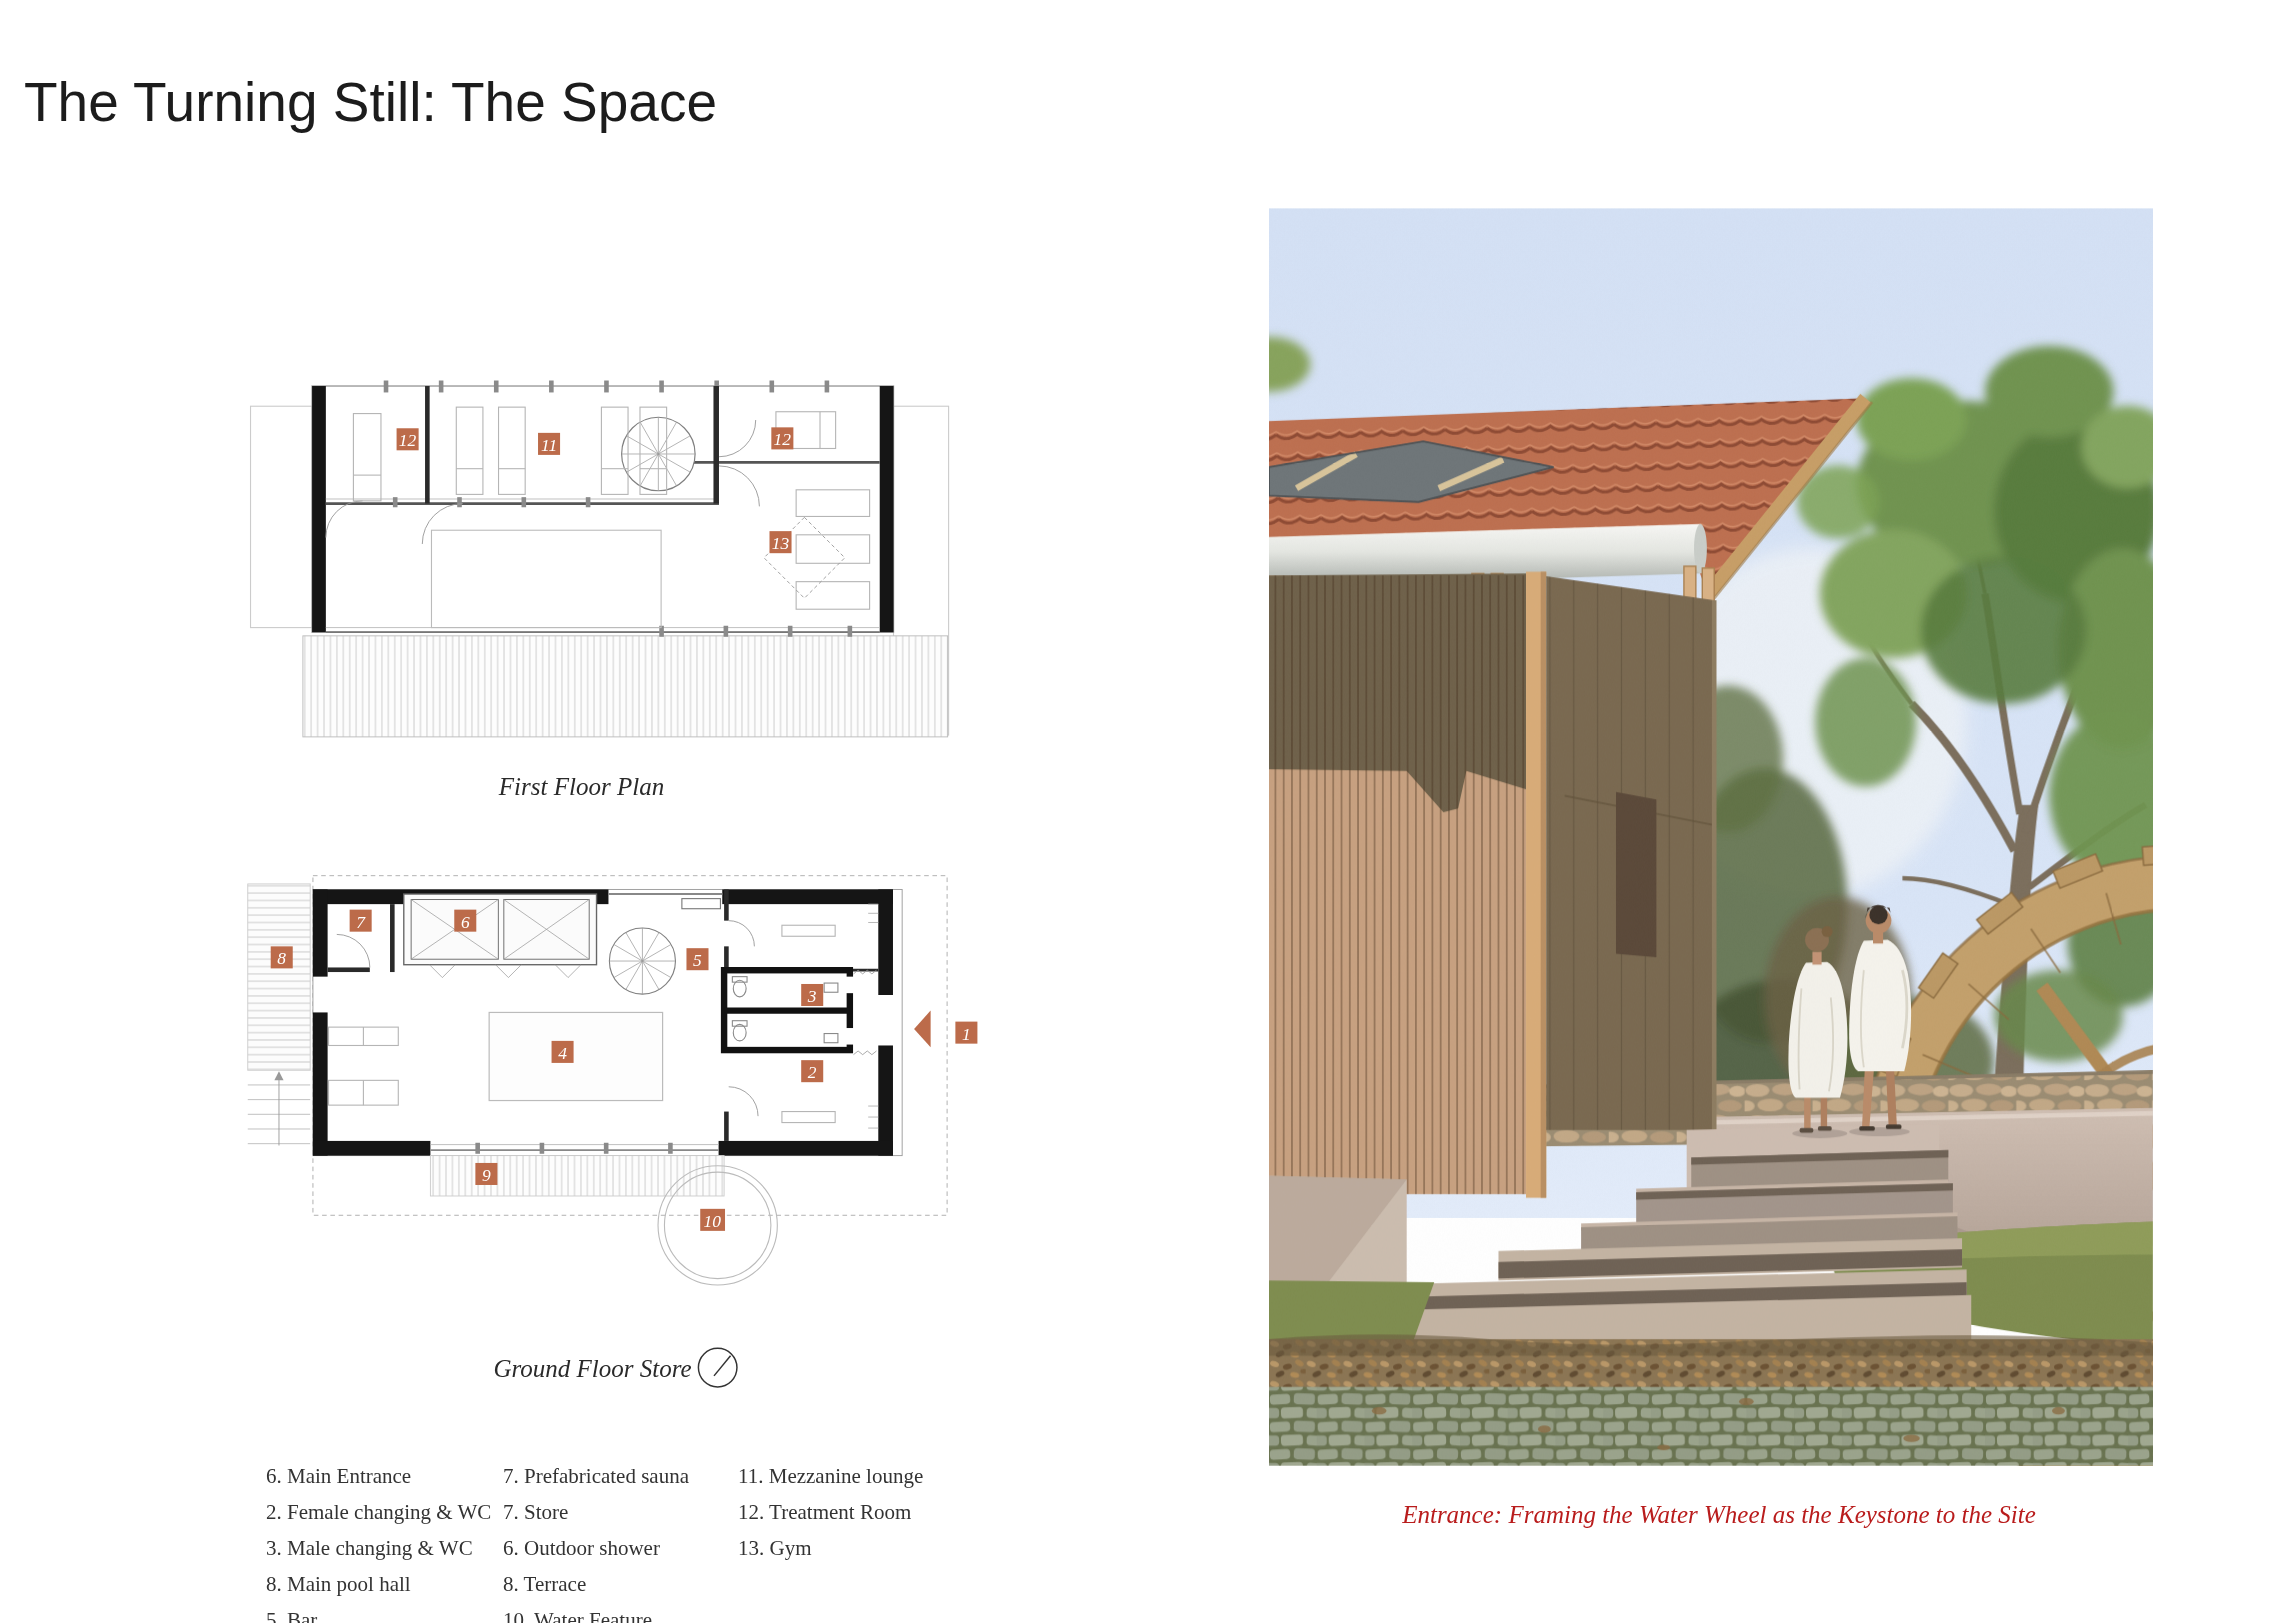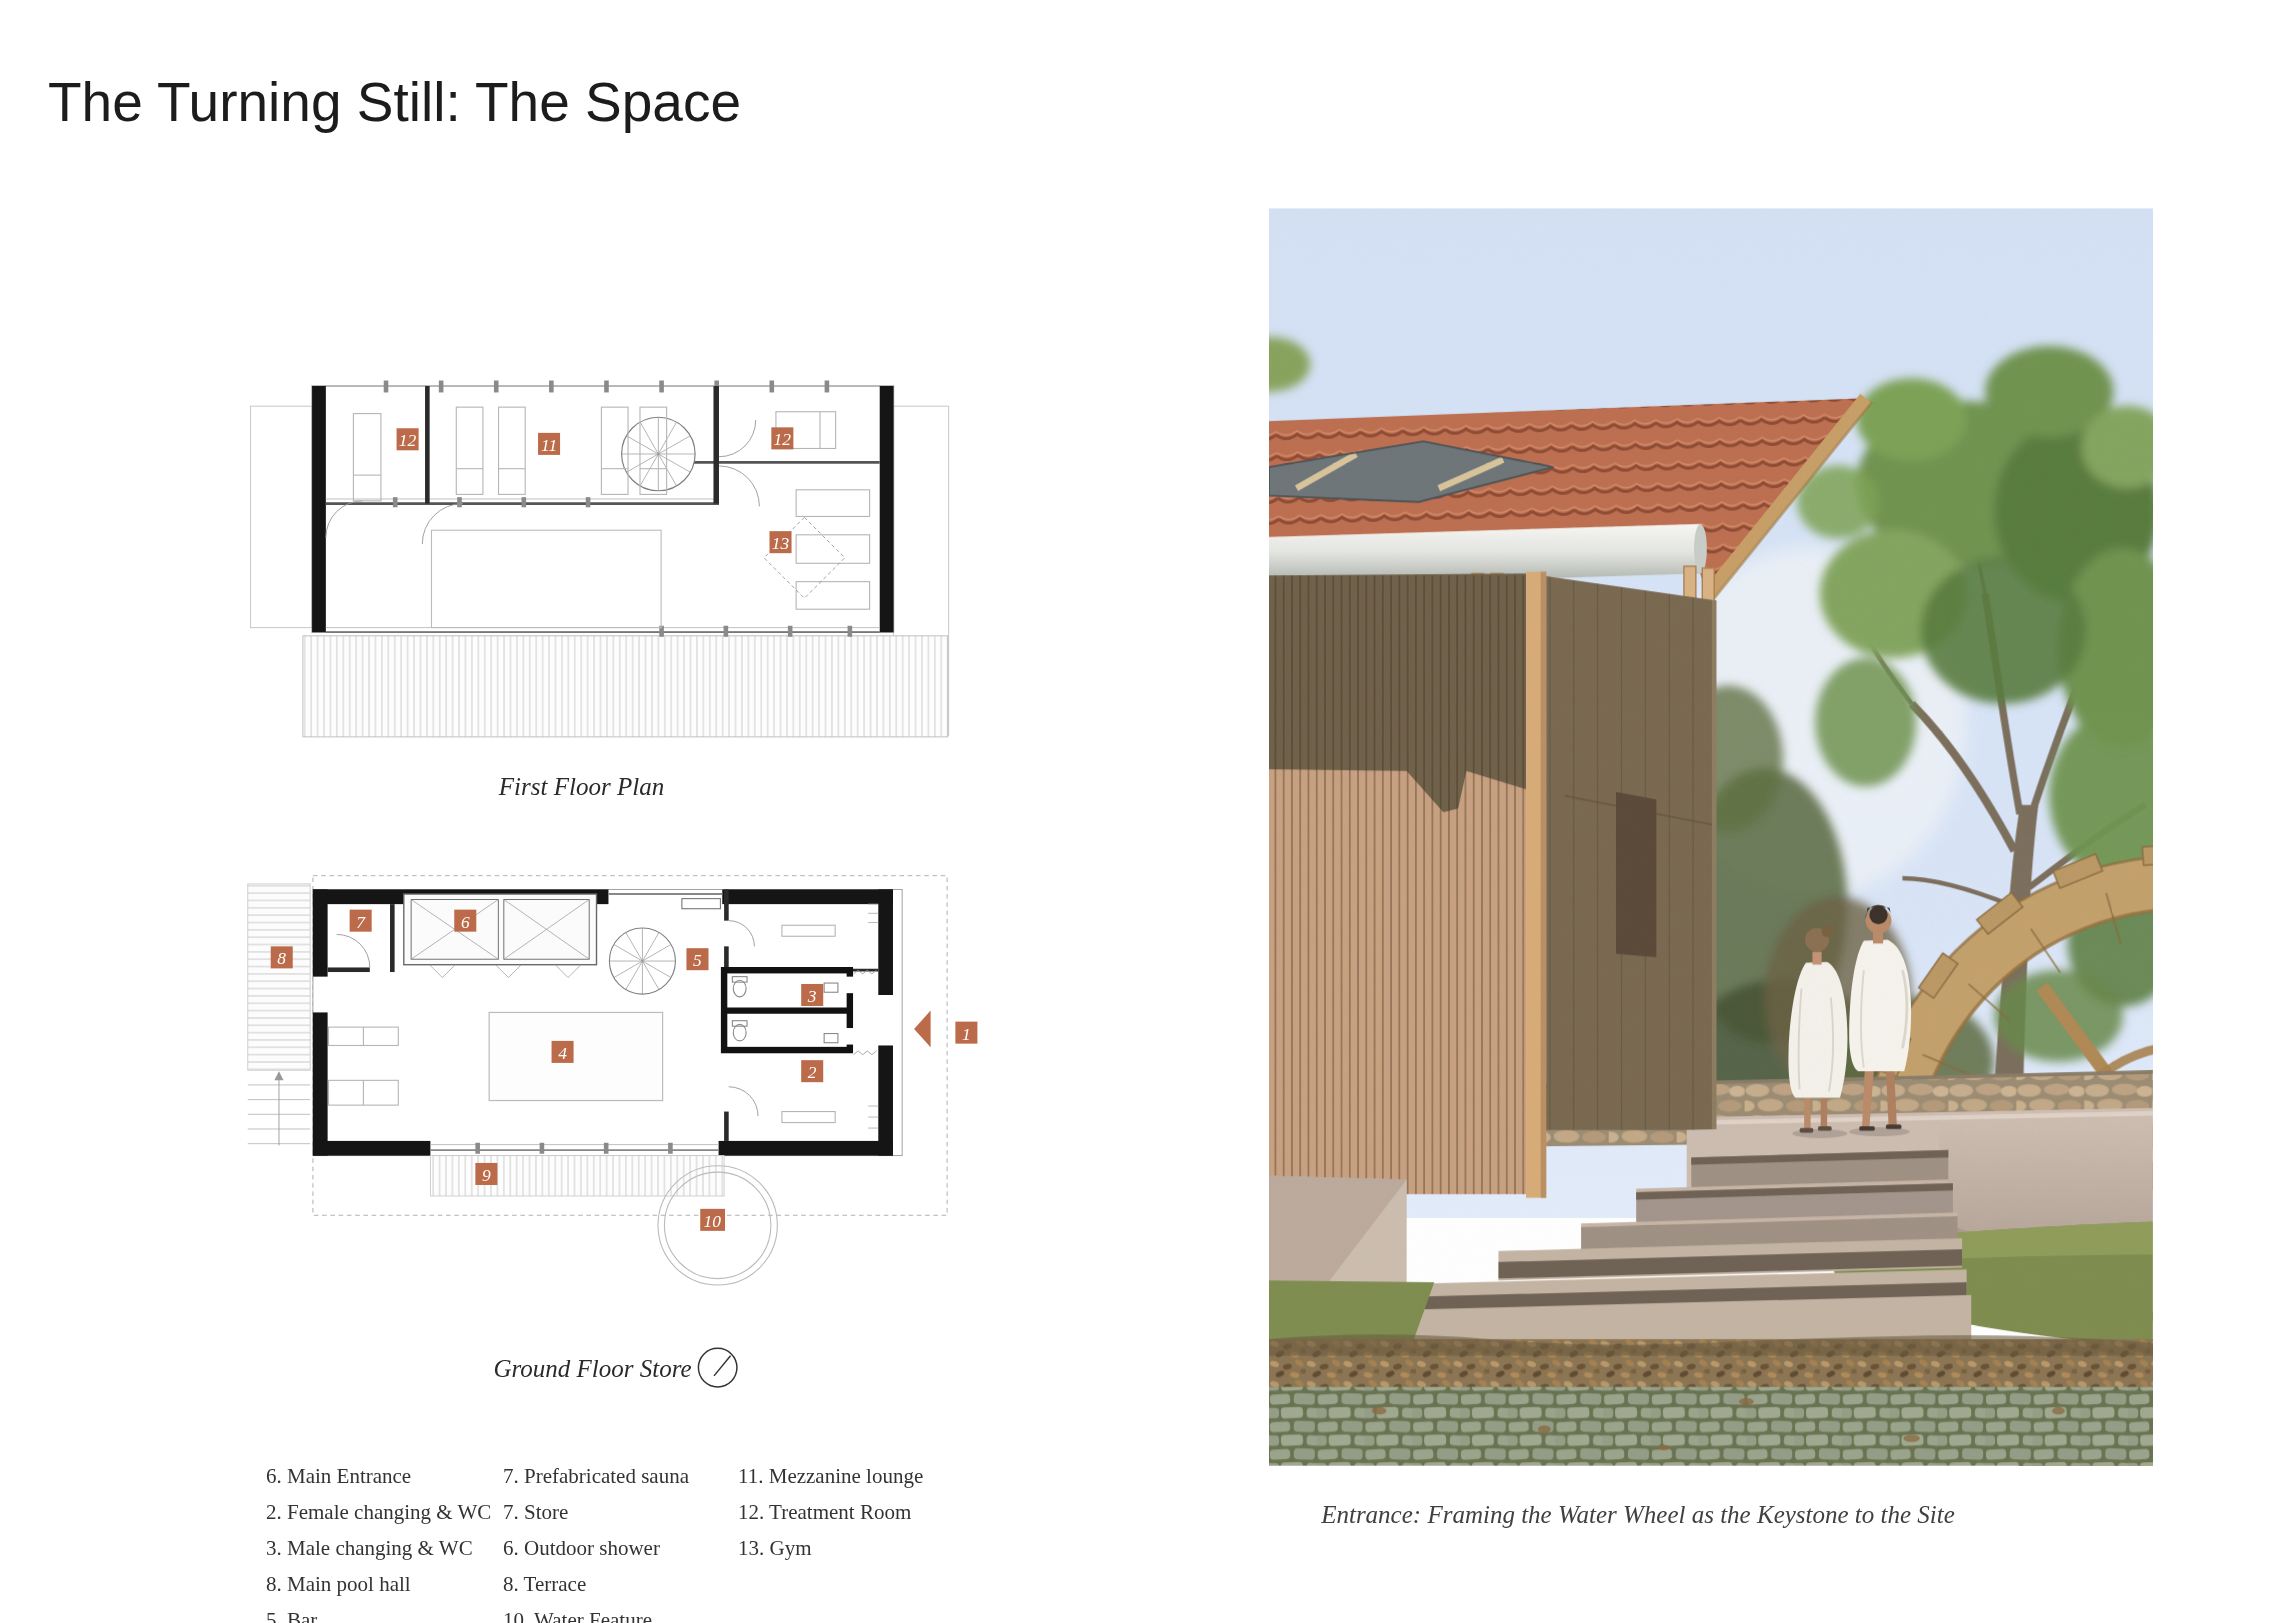--- a/index.html
+++ b/index.html
@@ -1,23 +1,23 @@
 <!DOCTYPE html>
 <html style="font-size:14.7px"><head>
 <meta charset="utf-8">
 <style>
   html,body{margin:0;padding:0;background:#ffffff;}
   #canvas{position:relative;width:2296px;height:1624px;background:#ffffff;overflow:hidden;
           font-family:"Liberation Serif", serif;color:#222;}
-  .page-title{position:absolute;left:48px;top:70px;font-family:"Liberation Sans",sans-serif;
+  .page-title{position:absolute;left:24px;top:70px;font-family:"Liberation Sans",sans-serif;
           font-weight:300;font-size:55px;letter-spacing:0px;color:#1c1c1c;white-space:nowrap;}
   .plan-caption{position:absolute;width:367px;text-align:center;font-style:italic;
           font-size:25px;color:#2a2a2a;}
-  .render-caption{position:absolute;left:1196px;top:1501px;width:884px;text-align:center;
-          font-style:italic;font-size:25px;color:#404040;}
+  .render-caption{position:absolute;left:1277px;top:1501px;width:884px;text-align:center;
+          font-style:italic;font-size:25px;color:#b91c1c;}
   .legend{position:absolute;left:266px;top:1458px;display:flex;font-size:21px;color:#333;}
   .legend .col{line-height:36px;}
   .legend .c1{width:237px;}
   .legend .c2{width:235px;}
   .legend .c3{width:211px;}
   svg{position:absolute;overflow:visible;}
   svg text.lbl{font-family:"Liberation Serif",serif;font-style:italic;fill:#fff;font-size:19px;}
   .render-wrap{position:absolute;left:1269px;top:208px;width:884px;height:1258px;overflow:hidden;}
 </style>
 </head>

